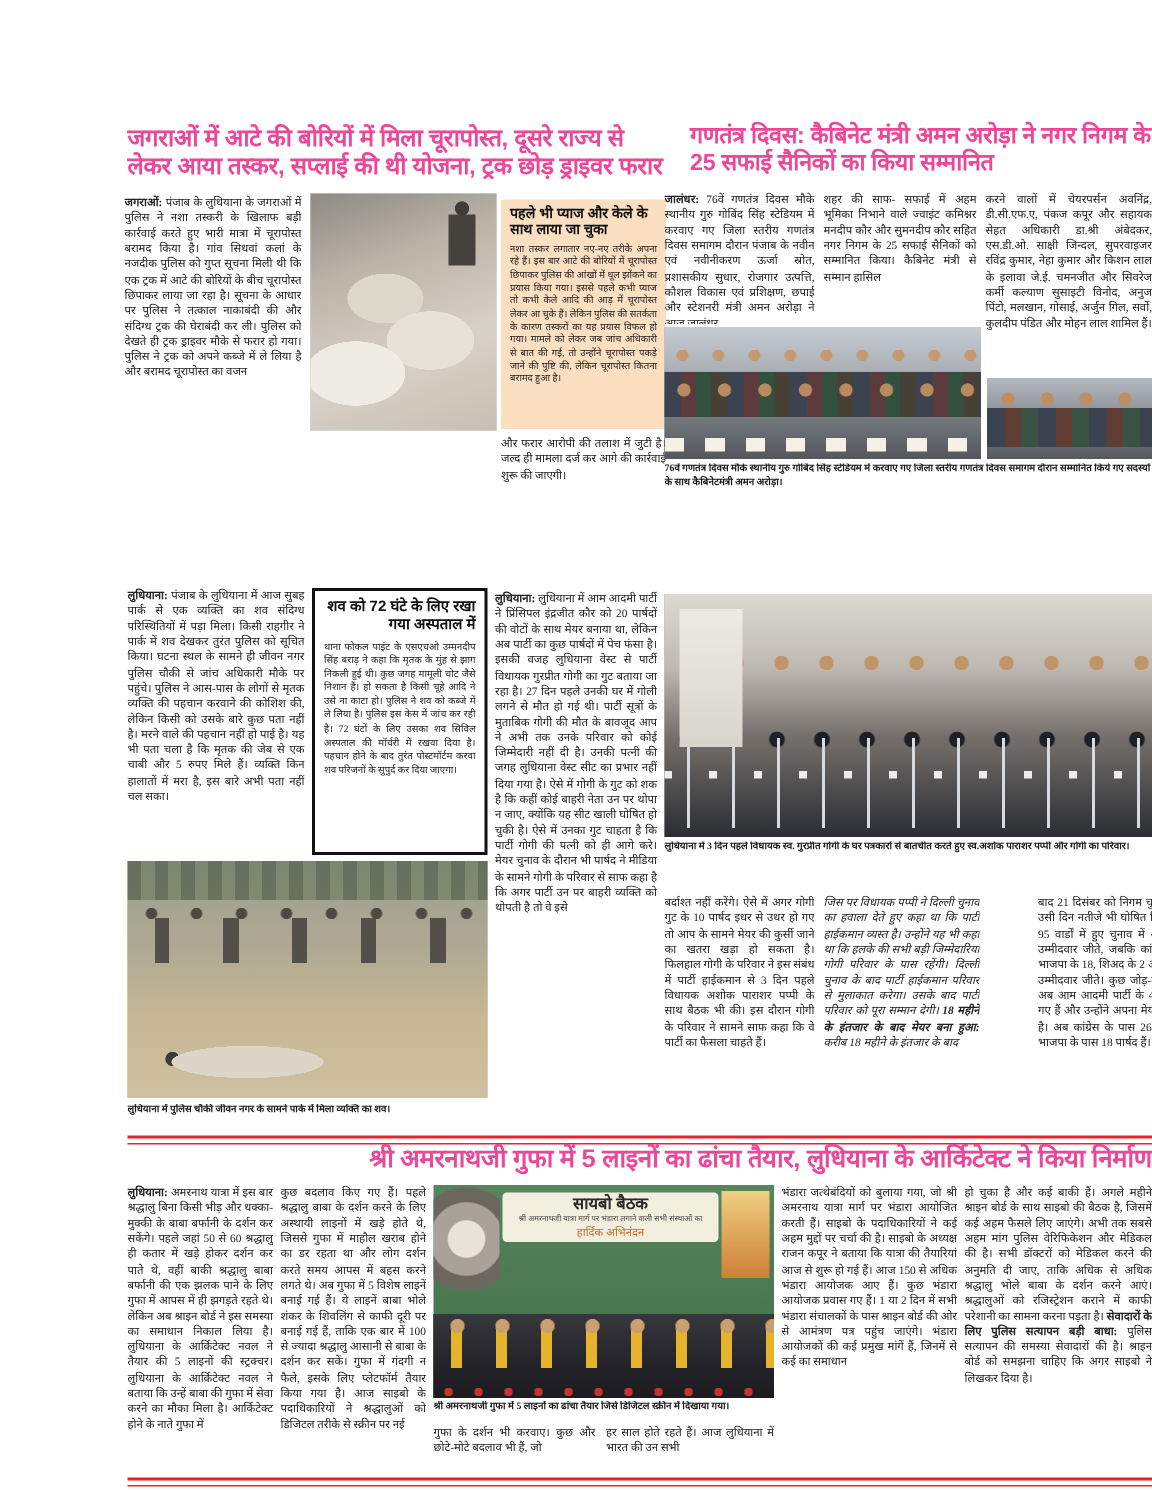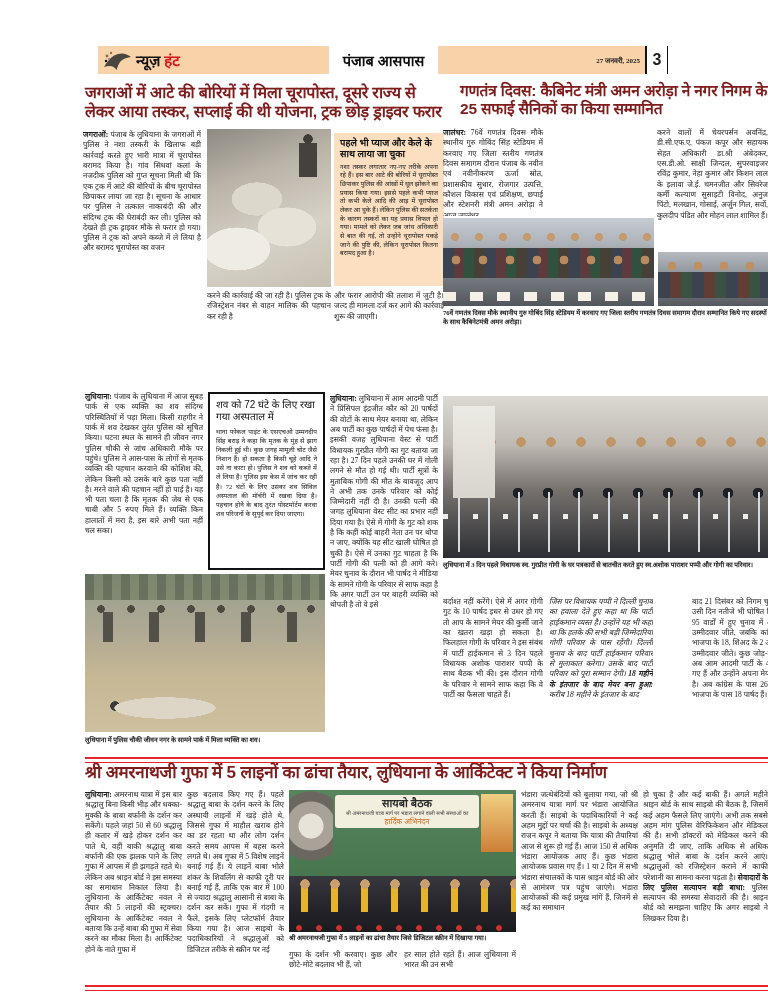--- a/index.html
+++ b/index.html
@@ -12,21 +12,21 @@
   .hdr-logo{width:30px;height:24px;margin-right:4px;}
   .mast{font-family:"Liberation Sans",sans-serif;font-weight:bold;font-size:15px;color:#111;}
   .mast-red{color:#d6161d;margin-left:4px;}
   .hdr-mid{width:110px;background:#ffffff;display:flex;align-items:center;justify-content:center;
            font-family:"Liberation Sans",sans-serif;font-weight:bold;font-size:14.5px;color:#0d0d0d;}
   .hdr-right{background:#f8d2a9;width:208px;display:flex;align-items:center;justify-content:flex-end;
              font-size:7px;font-weight:bold;padding-right:5px;box-sizing:border-box;}
   .hdr-page{width:20px;border-left:2px solid #111;border-right:1px solid #111;display:flex;align-items:center;
             justify-content:center;font-family:"Liberation Sans",sans-serif;font-weight:bold;font-size:16px;background:#fff;}
   
-  .hl{position:absolute;font-family:"Liberation Sans",sans-serif;font-weight:bold;color:#7f1d1d;
+  .hl{position:absolute;font-family:"Liberation Sans",sans-serif;font-weight:bold;color:#ec4899;
       line-height:1.18;letter-spacing:-0.2px;}
   .bd{position:absolute;font-size:7.6px;line-height:1.36;text-align:justify;color:#222;overflow:hidden;}
   .dl{font-weight:bold;}
   .cap{position:absolute;font-size:6.6px;font-weight:bold;line-height:1.3;color:#1a1a1a;overflow:hidden;}
   .redrule{position:absolute;left:85px;width:683px;height:3px;border-top:2px solid #e8232a;border-bottom:1px solid #e8232a;}
   
   .a1-h{left:85px;top:84px;width:362px;font-size:16px;text-align:left;}
   .a1-c1{left:83px;top:130px;width:118px;height:206px;}
   .a1-up{left:207px;top:291px;width:124px;height:45px;}
   .a1-ub{left:334px;top:291px;width:110px;height:45px;}
@@ -70,22 +70,22 @@
       linear-gradient(180deg,#b4bac0 0%,#8b9096 45%,#55595e 100%);
     background-size:26px 56px,100% 26px,100% 100%;
     background-position:2px 8px,0 20px,0 0;
     background-repeat:repeat-x,no-repeat,no-repeat;}
   .a2-cap{left:443px;top:309px;width:325px;height:24px;}
   
   .a3-h{left:85px;top:338px;width:240px;font-size:15px;text-align:center;}
   .a3-c1{left:85px;top:392px;width:118px;height:176px;}
   .a3-box{position:absolute;left:208px;top:392px;width:117px;height:178px;border:2px solid #111;
           background:#fff;padding:5px 6px;box-sizing:border-box;overflow:hidden;}
-  .a3-box-t{font-family:"Liberation Sans",sans-serif;font-weight:normal;font-size:10px;line-height:1.2;
-            text-align:left;color:#111;}
+  .a3-box-t{font-family:"Liberation Sans",sans-serif;font-weight:bold;font-size:10px;line-height:1.2;
+            text-align:right;color:#111;}
   .a3-box-b{font-size:6.5px;line-height:1.4;text-align:justify;margin-top:4px;color:#222;}
   .ph-park{position:absolute;left:85px;top:574px;width:240px;height:158px;
     background-color:#c2b394;
     background-image:
       repeating-linear-gradient(90deg,rgba(52,64,44,.5) 0 9px,rgba(84,96,64,.4) 9px 18px),
       radial-gradient(circle 4px at 12px 5px,#4e4a42 0 3.6px,rgba(0,0,0,0) 4px),
       repeating-linear-gradient(90deg,rgba(0,0,0,0) 0 18px,#53504a 18px 28px,rgba(0,0,0,0) 28px 46px),
       radial-gradient(ellipse 52px 11px at 80px 134px,#ddd6c7 0 97%,rgba(0,0,0,0) 98%),
       radial-gradient(circle 5px at 30px 132px,#3c3a36 0 4.5px,rgba(0,0,0,0) 5px),
       linear-gradient(180deg,#97a18e 0%,#aea893 35%,#c6b795 65%,#cec09f 100%);
@@ -106,21 +106,21 @@
       repeating-linear-gradient(90deg,#ececec 0 5px,rgba(0,0,0,0) 5px 30px),
       linear-gradient(180deg,#dcd9d3 0%,#beb9b3 30%,#76716d 58%,#2b2d32 100%);
     background-size:42px 92px,30px 170px,100% 60px,30px 170px,100% 5px,100% 100%;
     background-position:10px 10px,4px 40px,0 96px,0 90px,0 118px,0 0;
     background-repeat:no-repeat,repeat-x,no-repeat,repeat-x,no-repeat,no-repeat;}
   .a4-cap{left:443px;top:561px;width:325px;height:32px;}
   .a4-c2{left:443px;top:597px;width:100px;height:158px;}
   .a4-c3{left:549px;top:597px;width:104px;height:158px;font-style:italic;}
   .a4-c4{left:659px;top:597px;width:108px;height:158px;margin-left:33px;}
   
-  .a5-h{left:85px;top:763px;width:683px;font-size:17px;text-align:left;}
+  .a5-h{left:85px;top:763px;width:683px;font-size:17px;text-align:right;}
   .a5-c1{left:85px;top:790px;width:97px;height:192px;}
   .a5-c2{left:187px;top:790px;width:97px;height:192px;font-family:Liberation Serif, serif;}
   .ph-stage{position:absolute;left:289px;top:790px;width:227px;height:142px;
     background:linear-gradient(#57865d,#3c6b46);}
   .stage-cave{position:absolute;left:0;top:0;width:44px;height:86px;
     background:radial-gradient(circle 30px at 22px 36px,#e8e3d8 0 12px,#a8a298 13px 24px,#6c675e 25px 34px,rgba(0,0,0,0) 35px);}
   .stage-panel{position:absolute;left:46px;top:5px;width:138px;background:#f3efdf;border-radius:3px;
     padding:2px 3px;text-align:center;font-family:"Liberation Sans",sans-serif;}
   .stage-title{font-size:11px;font-weight:bold;color:#2a2a2a;line-height:1.1;}
   .stage-l2{font-size:5.2px;color:#444;line-height:1.25;margin-top:1px;}
@@ -141,56 +141,40 @@
   .a5-bl{left:289px;top:950px;width:108px;height:34px;}
   .a5-br{left:404px;top:950px;width:112px;height:34px;}
   .a5-c3{left:521px;top:790px;width:117px;height:196px;}
   .a5-c4{left:643px;top:790px;width:125px;height:196px;}
 </style>
 </head>
 <body>
 
 <div class="page">
 
-  <div class="hdr">
-    <div class="hdr-left">
-      <svg class="hdr-logo" viewBox="0 0 30 24">
-        <path d="M2 19 Q8 8 16 6 Q23 4 29 9 Q21 10 18 14 Q15.5 18 14.5 22 Q11 16 2 19Z" fill="#4a453f"></path>
-        <circle cx="5" cy="8" r="1.4" fill="#7a746c"></circle>
-          <circle cx="9" cy="5" r="1.2" fill="#7a746c"></circle>
-        <circle cx="4" cy="13" r="1.2" fill="#8d8option"></circle>
-          <circle cx="7" cy="11" r="1.1" fill="#8d877e"></circle>
-      </svg>
-      <span class="mast">न्यूज़</span>
-      <span class="mast mast-red">हंट</span>
-    </div>
-    <div class="hdr-mid">पंजाब आसपास</div>
-    <div class="hdr-right">27 जनवरी, 2025</div>
-    <div class="hdr-page">3</div>
-  </div>
 
   <div class="hl a1-h">जगराओं में आटे की बोरियों में मिला चूरापोस्त, दूसरे राज्य से लेकर आया तस्कर, सप्लाई की थी योजना, ट्रक छोड़ ड्राइवर फरार</div>
   <div class="bd a1-c1">
     <span class="dl">जगराओं:</span>
     <span>पंजाब के लुधियाना के जगराओं में पुलिस ने नशा तस्करी के खिलाफ बड़ी कार्रवाई करते हुए भारी मात्रा में चूरापोस्त बरामद किया है। गांव सिधवां कलां के नजदीक पुलिस को गुप्त सूचना मिली थी कि एक ट्रक में आटे की बोरियों के बीच चूरापोस्त छिपाकर लाया जा रहा है।</span>
     <span>सूचना के आधार पर पुलिस ने तत्काल नाकाबंदी की और संदिग्ध ट्रक की घेराबंदी कर ली। पुलिस को देखते ही ट्रक ड्राइवर मौके से फरार हो गया। पुलिस ने ट्रक को अपने कब्जे में ले लिया है और बरामद चूरापोस्त का वजन</span>
   </div>
   <div class="ph-sacks"></div>
-  <div class="bd a1-up">करने की कार्रवाई की जा रही है। पुलिस ट्रक के रजिस्ट्रेशन नंबर से वाहन मालिक की पहचान कर रही है</div>
   <div class="a1-box">
     <div class="a1-box-t">पहले भी प्याज और केले के साथ लाया जा चुका</div>
     <div class="a1-box-b">नशा तस्कर लगातार नए-नए तरीके अपना रहे हैं। इस बार आटे की बोरियों में चूरापोस्त छिपाकर पुलिस की आंखों में धूल झोंकने का प्रयास किया गया। इससे पहले कभी प्याज तो कभी केले आदि की आड़ में चूरापोस्त लेकर आ चुके हैं। लेकिन पुलिस की सतर्कता के कारण तस्करों का यह प्रयास विफल हो गया। मामले को लेकर जब जांच अधिकारी से बात की गई, तो उन्होंने चूरापोस्त पकड़े जाने की पुष्टि की, लेकिन चूरापोस्त कितना बरामद हुआ है।</div>
   </div>
   <div class="bd a1-ub">और फरार आरोपी की तलाश में जुटी है। जल्द ही मामला दर्ज कर आगे की कार्रवाई शुरू की जाएगी।</div>
 
   <div class="hl a2-h">गणतंत्र दिवस: कैबिनेट मंत्री अमन अरोड़ा ने नगर निगम के 25 सफाई सैनिकों का किया सम्मानित</div>
   <div class="bd a2-c1">
     <span class="dl">जालंधर:</span>
     <span>76वें गणतंत्र दिवस मौके स्थानीय गुरु गोबिंद सिंह स्टेडियम में करवाए गए जिला स्तरीय गणतंत्र दिवस समागम दौरान पंजाब के नवीन एवं नवीनीकरण ऊर्जा स्रोत, प्रशासकीय सुधार, रोजगार उत्पत्ति, कौशल विकास एवं प्रशिक्षण, छपाई और स्टेशनरी मंत्री अमन अरोड़ा ने आज जालंधर</span>
   </div>
+  <div class="bd a2-c2">शहर की साफ- सफाई में अहम भूमिका निभाने वाले ज्वाइंट कमिश्नर मनदीप कौर और सुमनदीप कौर सहित नगर निगम के 25 सफाई सैनिकों को सम्मानित किया। कैबिनेट मंत्री से सम्मान हासिल</div>
   <div class="bd a2-c3">करने वालों में चेयरपर्सन अवनिंद्र, डी.सी.एफ.ए, पंकज कपूर और सहायक सेहत अधिकारी डा.श्री अंबेदकर, एस.डी.ओ. साक्षी जिन्दल, सुपरवाइजर रविंद्र कुमार, नेहा कुमार और किशन लाल के इलावा जे.ई. चमनजीत और सिवरेज कर्मी कल्याण सुसाइटी विनोद, अनुज पिंटो, मलखान, गोसाई, अर्जुन गिल, सर्वो, कुलदीप पंडित और मोहन लाल शामिल हैं।</div>
   <div class="ph-group"></div>
   <div class="ph-group2"></div>
   <div class="cap a2-cap">76वें गणतंत्र दिवस मौके स्थानीय गुरु गोबिंद सिंह स्टेडियम में करवाए गए जिला स्तरीय गणतंत्र दिवस समागम दौरान सम्मानित किये गए सदस्यों के साथ कैबिनेटमंत्री अमन अरोड़ा।</div>
 
   <div class="bd a3-c1">
     <span class="dl">लुधियाना:</span>
     <span>पंजाब के लुधियाना में आज सुबह पार्क से एक व्यक्ति का शव संदिग्ध परिस्थितियों में पड़ा मिला। किसी राहगीर ने पार्क में शव देखकर तुरंत पुलिस को सूचित किया। घटना स्थल के सामने ही जीवन नगर पुलिस चौकी से जांच अधिकारी मौके पर पहुंचे।</span>
     <span>पुलिस ने आस-पास के लोगों से मृतक व्यक्ति की पहचान करवाने की कोशिश की, लेकिन किसी को उसके बारे कुछ पता नहीं है। मरने वाले की पहचान नहीं हो पाई है। यह भी पता चला है कि मृतक की जेब से एक चाबी और 5 रुपए मिले हैं। व्यक्ति किन हालातों में मरा है, इस बारे अभी पता नहीं चल सका।</span>
   </div>

